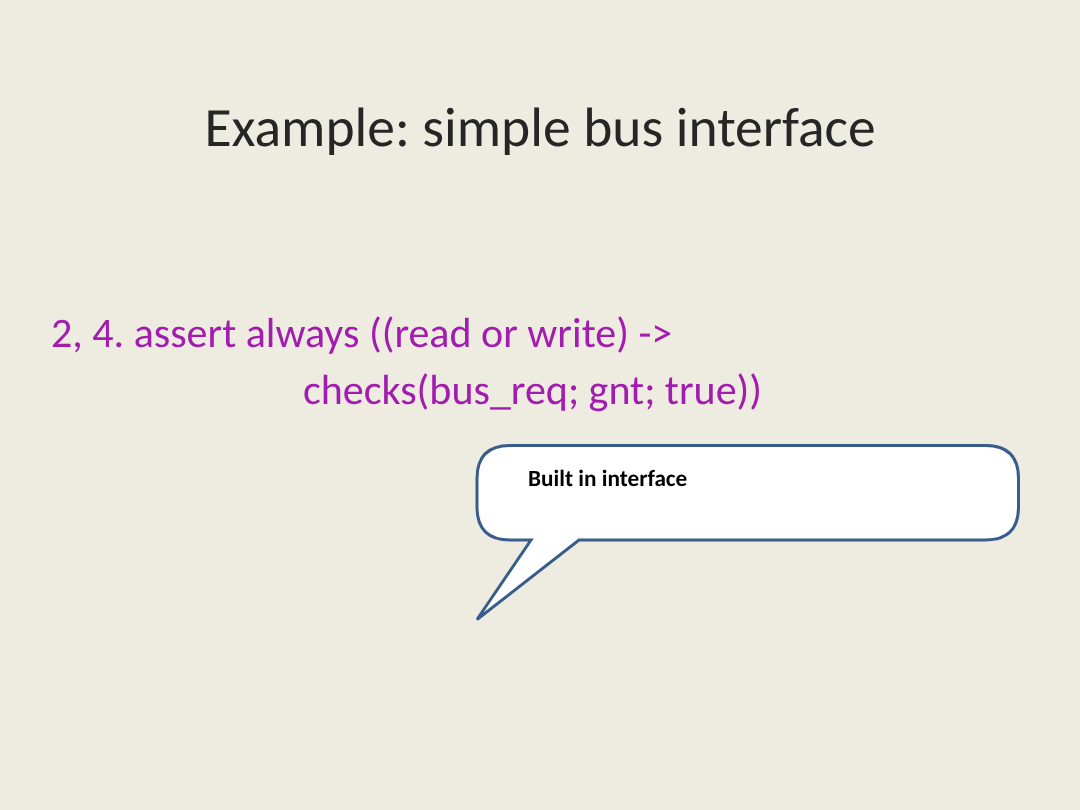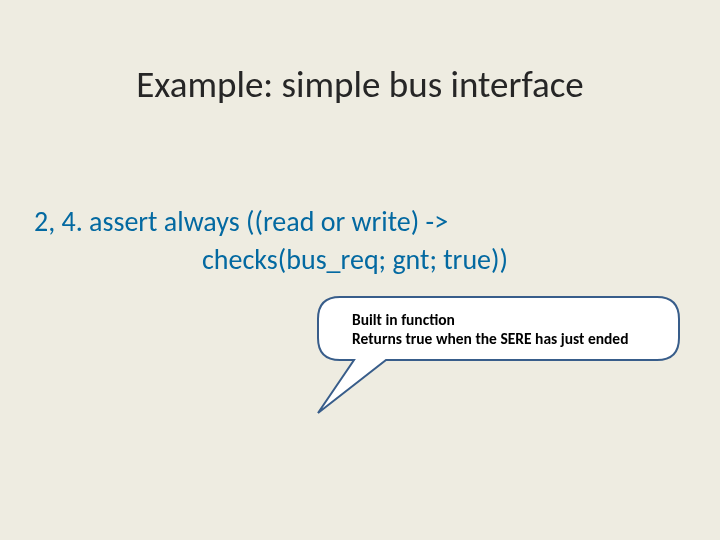--- a/index.html
+++ b/index.html
@@ -29,21 +29,21 @@
     color: #262626;
     font-weight: 400;
   }
   .body-text {
     position: absolute;
     top: 158px;
     left: 34px;
     width: 650px;
     font-size: 28px;
     line-height: 1.35;
-    color: #0369a1;
+    color: #a21caf;
   }
   .body-line2 {
     padding-left: 168px;
   }
   .callout-shape {
     position: absolute;
     top: 250px;
     left: 316px;
     width: 365px;
     height: 120px;
@@ -84,17 +84,16 @@
              L 2 118
              L 38 65
              L 24 65
              Q 2 65 2 43
              L 2 24
              Q 2 2 24 2
              Z" fill="#ffffff" stroke="#385d8a" stroke-width="2"></path>
   </svg>
 
   <div class="callout-text">
-    <div>Built in function</div>
-    <div>Returns true when the SERE has just ended</div>
+    <div>Built in interface</div>
   </div>
 
 </div>
 
 </body></html>

